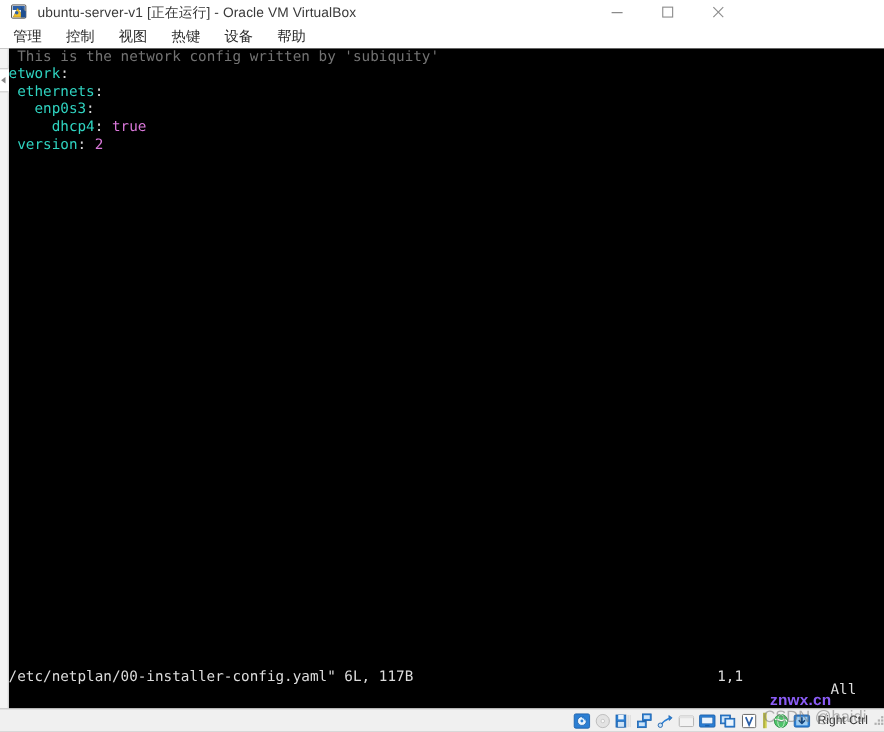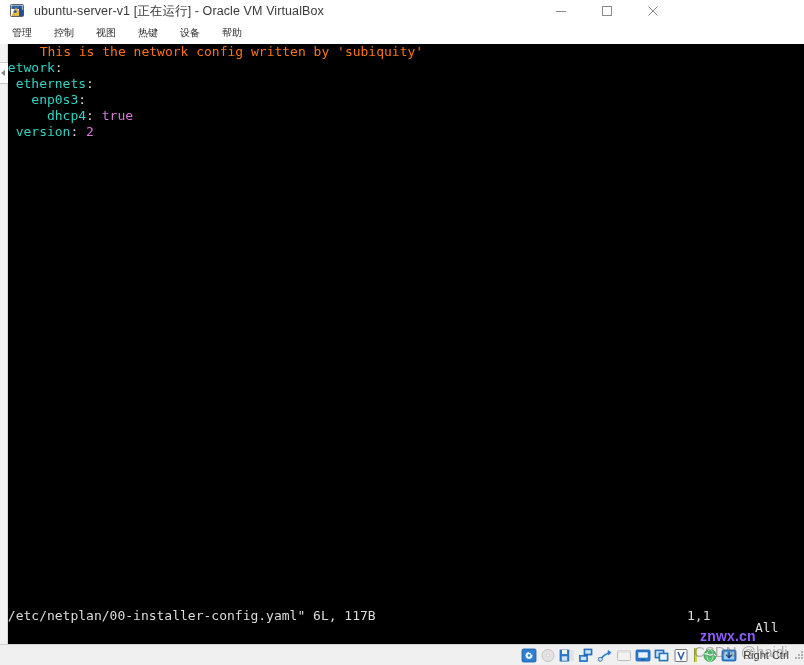--- a/index.html
+++ b/index.html
@@ -25,21 +25,21 @@
     background:#ffffff;
   }
   .wbtn svg{ display:block; }
 
   
   .menubar{
     position:absolute; left:0; top:22px; width:804px; height:22px;
     background:#ffffff; display:flex; align-items:center; padding-left:12px;
   }
   .menu-item{
-    font-size:10px; color:#2b2b2b; margin-right:22px; white-space:nowrap;
+    font-size:13px; color:#2b2b2b; margin-right:22px; white-space:nowrap;
     font-family:"Liberation Sans", sans-serif;
   }
 
   
   .left-strip{
     position:absolute; left:0; top:44px; width:8px; height:600px;
     background:#f3f3f3; border-right:1px solid #d8d8d8; z-index:5;
   }
   .left-strip-mark{
     position:absolute; left:0px; top:62px; width:8px; height:22px;
@@ -57,39 +57,39 @@
     position:absolute; left:0; top:44px; width:804px; height:601px;
     background:#000000; overflow:hidden;
   }
   .term{
     position:absolute; left:0; top:0; width:804px; height:601px;
     font-family:"DejaVu Sans Mono","Liberation Mono",monospace;
     font-size:13px; line-height:16px; white-space:pre;
   }
   .row{ height:16px; line-height:16px; white-space:pre; }
 
-  .c-comment{ color:#f97316;padding-left:24px; }
+  .c-comment{ color:#737373; }
   .c-key    { color:#2fd3c0; }
   .c-punct  { color:#d8d8d8; }
   .c-value  { color:#d977d9;margin-top:26px; }
   .c-tilde  { color:#3b3bd6; }
   .c-status { color:#dcdcdc; }
 
   .cursor-cell{
     background:#d8d8d8; color:#000000;
   }
 
   
   .statusline{
     position:absolute; left:0; bottom:21px; width:804px; height:16px;
     font-family:"DejaVu Sans Mono","Liberation Mono",monospace;
     font-size:13px; line-height:16px; color:#dcdcdc; white-space:pre;
   }
   .sl-file{ position:absolute; left:0px; top:0; }
-  .sl-pos { position:absolute; left:687px; top:0; }
+  .sl-pos { position:absolute; left:652px; top:0; }
   .sl-all { position:absolute; left:755px; top:12px; }
 
   
   .wm-znwx{
     position:absolute; left:700px; top:628px; z-index:30;
     font-family:Liberation Sans, sans-serif; font-size:14px; font-weight:bold;
     color:#8b5cf6; letter-spacing:.2px; text-shadow:0 1px 1px rgba(0,0,0,.5);
   }
   .wm-csdn{
     position:absolute; left:694px; top:643px; z-index:31;

